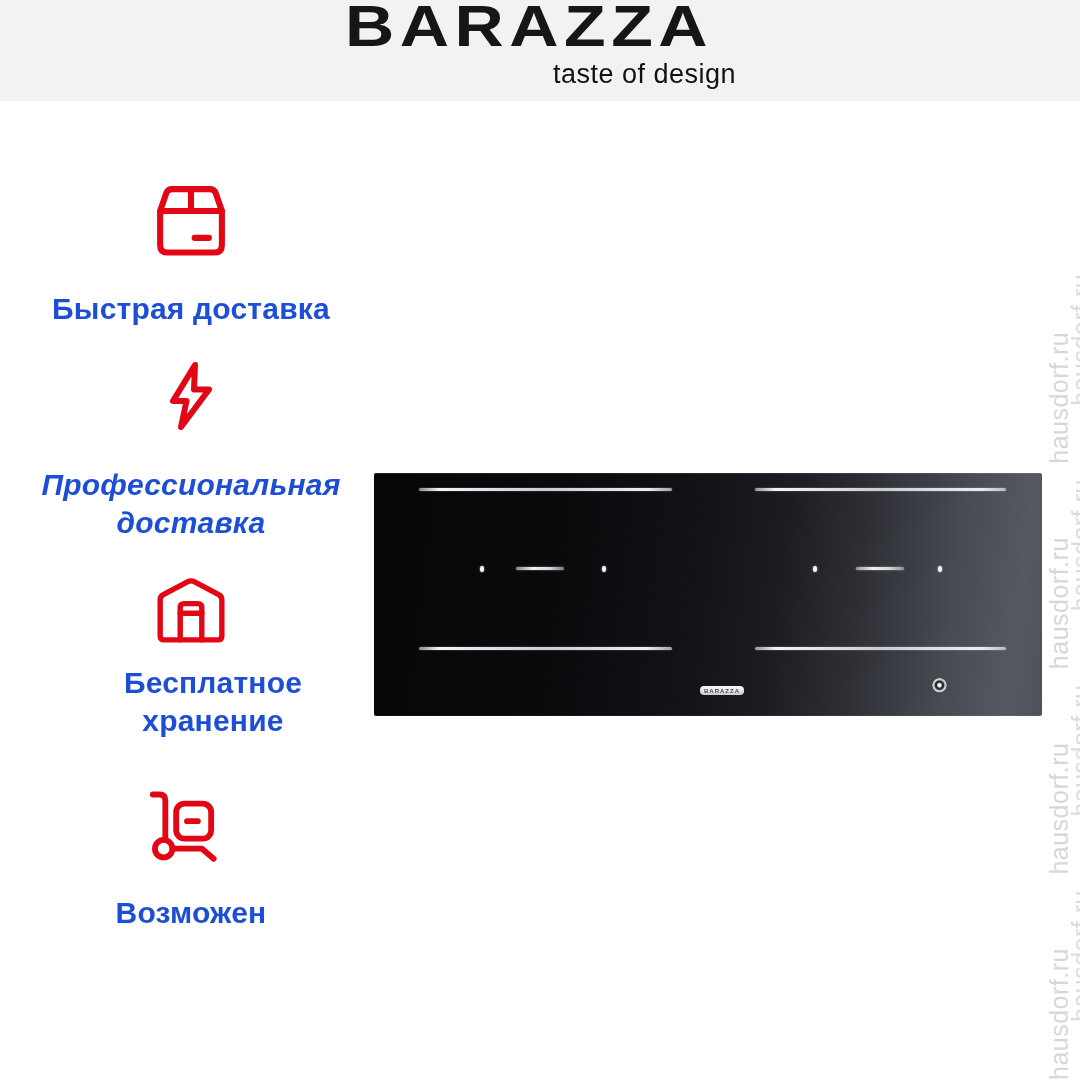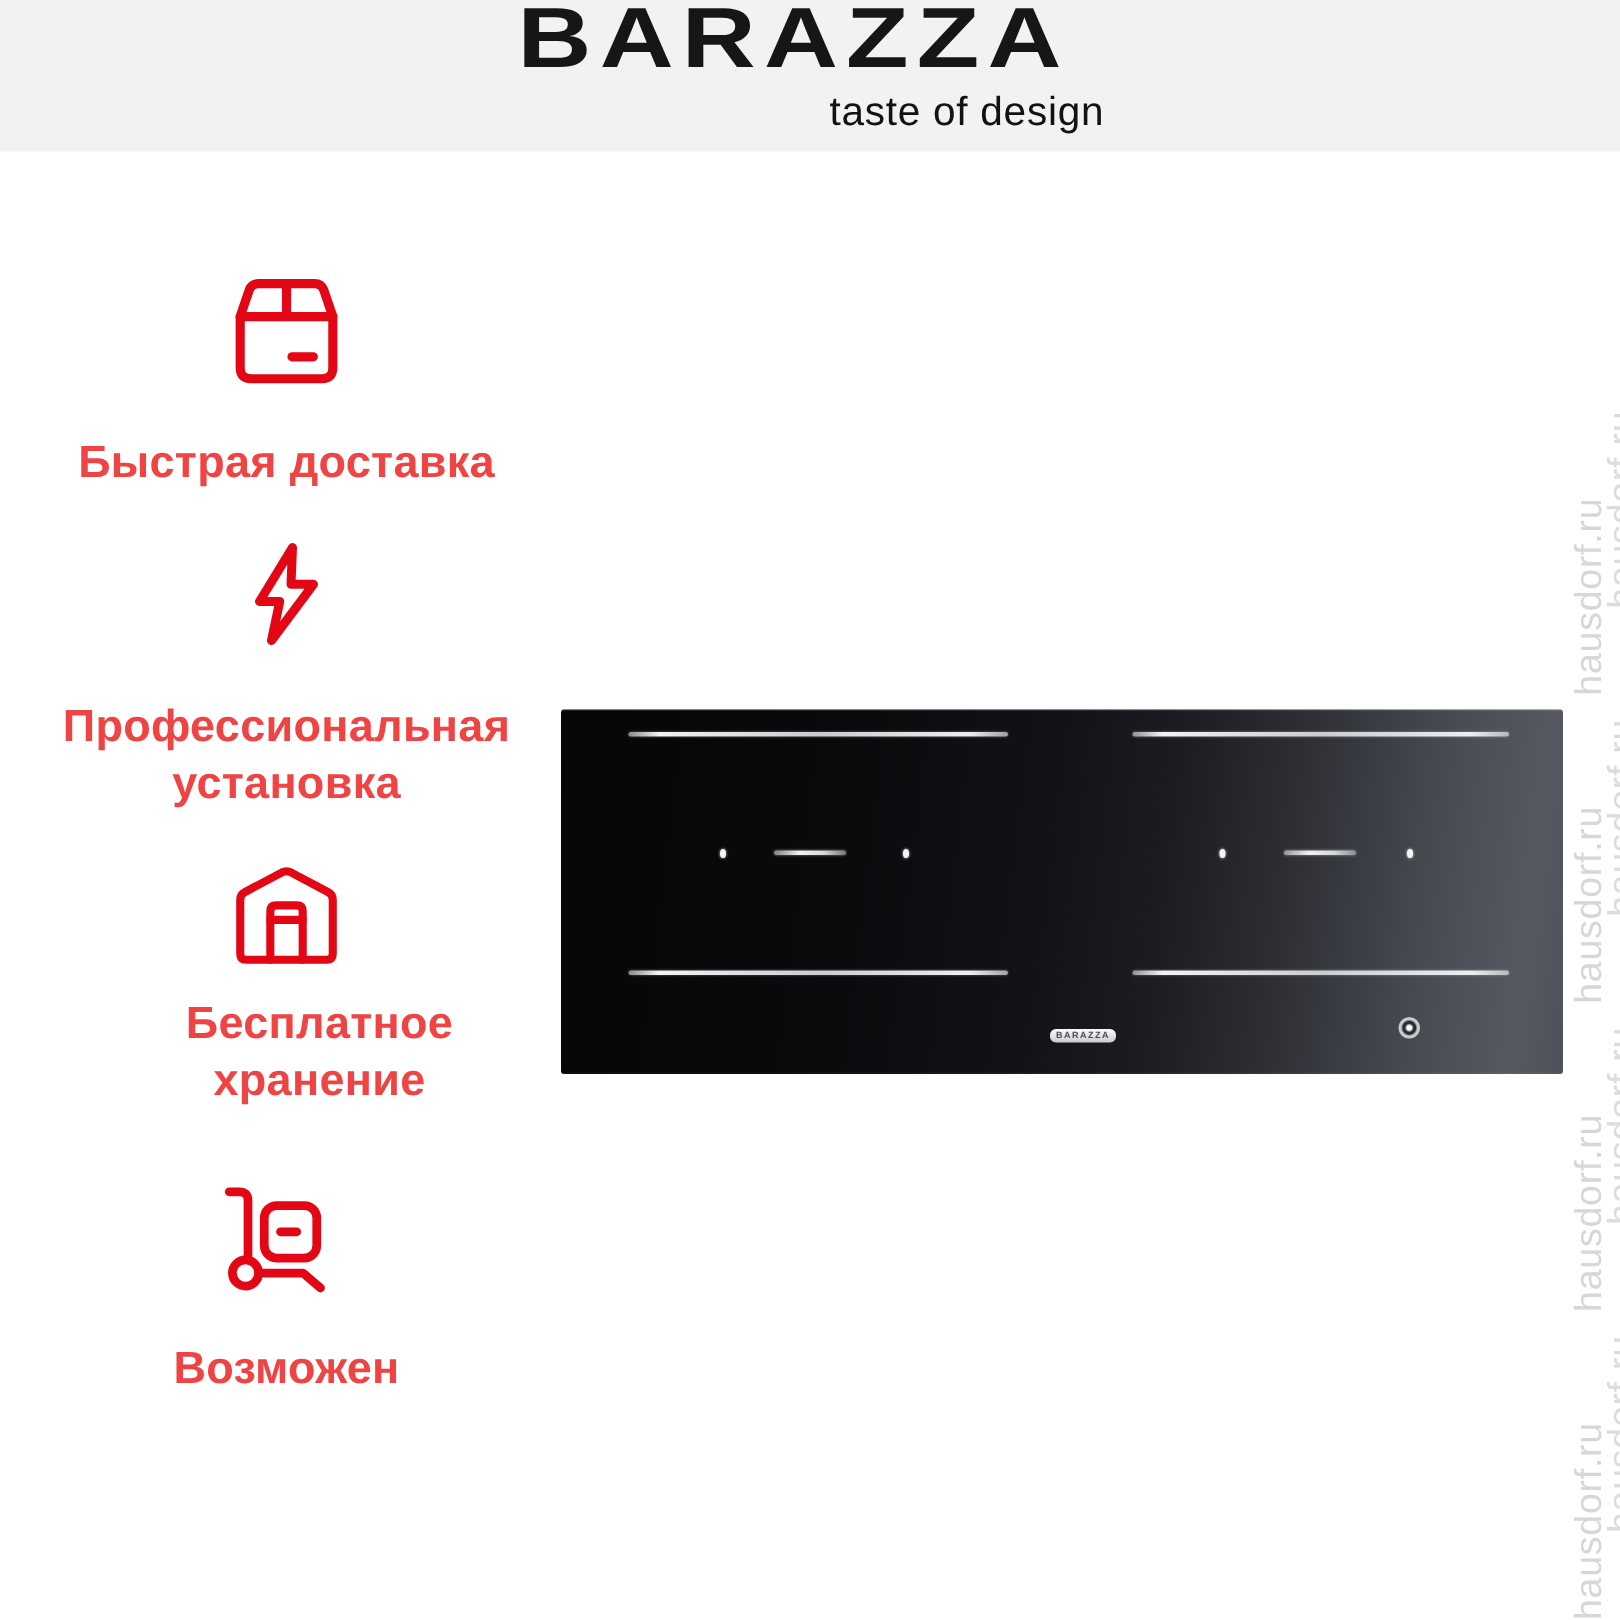--- a/index.html
+++ b/index.html
@@ -23,25 +23,25 @@
   .brand-tagline{
     position:absolute;left:553px;top:59px;width:182px;text-align:left;
     font-size:27px;font-weight:400;color:#121212;letter-spacing:0.5px;
     line-height:30px;white-space:nowrap;
   }
   
   .benefit{position:absolute;left:0;width:382px;display:flex;flex-direction:column;align-items:center;}
   .benefit .icon{display:block;line-height:0;}
   .benefit svg{display:block;}
   .b-label{
-    width:382px;text-align:center;color:#ef4444;
+    width:382px;text-align:center;color:#1d4ed8;
     font-size:30px;font-weight:700;line-height:38px;letter-spacing:0.2px;
   }
   .b0{top:181px;} .b0 .b-label{margin-top:31px;}
-  .b1{top:361px;} .b1 .b-label{margin-top:35px;}
+  .b1{top:361px;font-style:italic;} .b1 .b-label{margin-top:35px;}
   .b2{top:572px;} .b2 .b-label{margin-top:18px;padding-left:44px;}
   .b3{top:787px;} .b3 .icon{transform:translateX(-9px);} .b3 .b-label{margin-top:27px;}
   
   .product{
     position:absolute;left:374px;top:473px;width:668px;height:243px;
     background:linear-gradient(97deg,#060608 0%,#0a0a0d 28%,#121317 48%,#1c1d22 60%,#2e3036 72%,#474a51 85%,#565962 95%,#4e515a 100%);
     border-radius:2px;
     box-shadow:inset 0 1px 0 rgba(255,255,255,0.10), inset 0 -1px 0 rgba(255,255,255,0.05);
   }
   .zline{
@@ -108,21 +108,21 @@
 </div>
 
 <div class="benefit b1">
   <span class="icon">
     <svg width="52" height="70" viewBox="0 0 52 70" fill="none" stroke="#e30615" stroke-width="6" stroke-linecap="round" stroke-linejoin="round">
       <path d="M30 4 L8 40 L21.5 40 L16 66 L44 28.5 L29 28.5 Z"></path>
     </svg>
   </span>
   <div class="b-label">
     <div>Профессиональная</div>
-    <div>установка</div>
+    <div>доставка</div>
   </div>
 </div>
 
 <div class="benefit b2">
   <span class="icon">
     <svg width="74" height="74" viewBox="0 0 96 96" fill="none" stroke="#e30615" stroke-width="7" stroke-linecap="round" stroke-linejoin="round">
       <path d="M8 83 L8 36 Q8 31.5 12 29.5 L44 12.5 Q48 10.5 52 12.5 L84 29.5 Q88 31.5 88 36 L88 83 Q88 88 83 88 L13 88 Q8 88 8 83 Z"></path>
       <path d="M34 88 L34 46 Q34 41 39 41 L57 41 Q62 41 62 46 L62 88"></path>
       <path d="M34 53.5 L62 53.5"></path>
     </svg>

